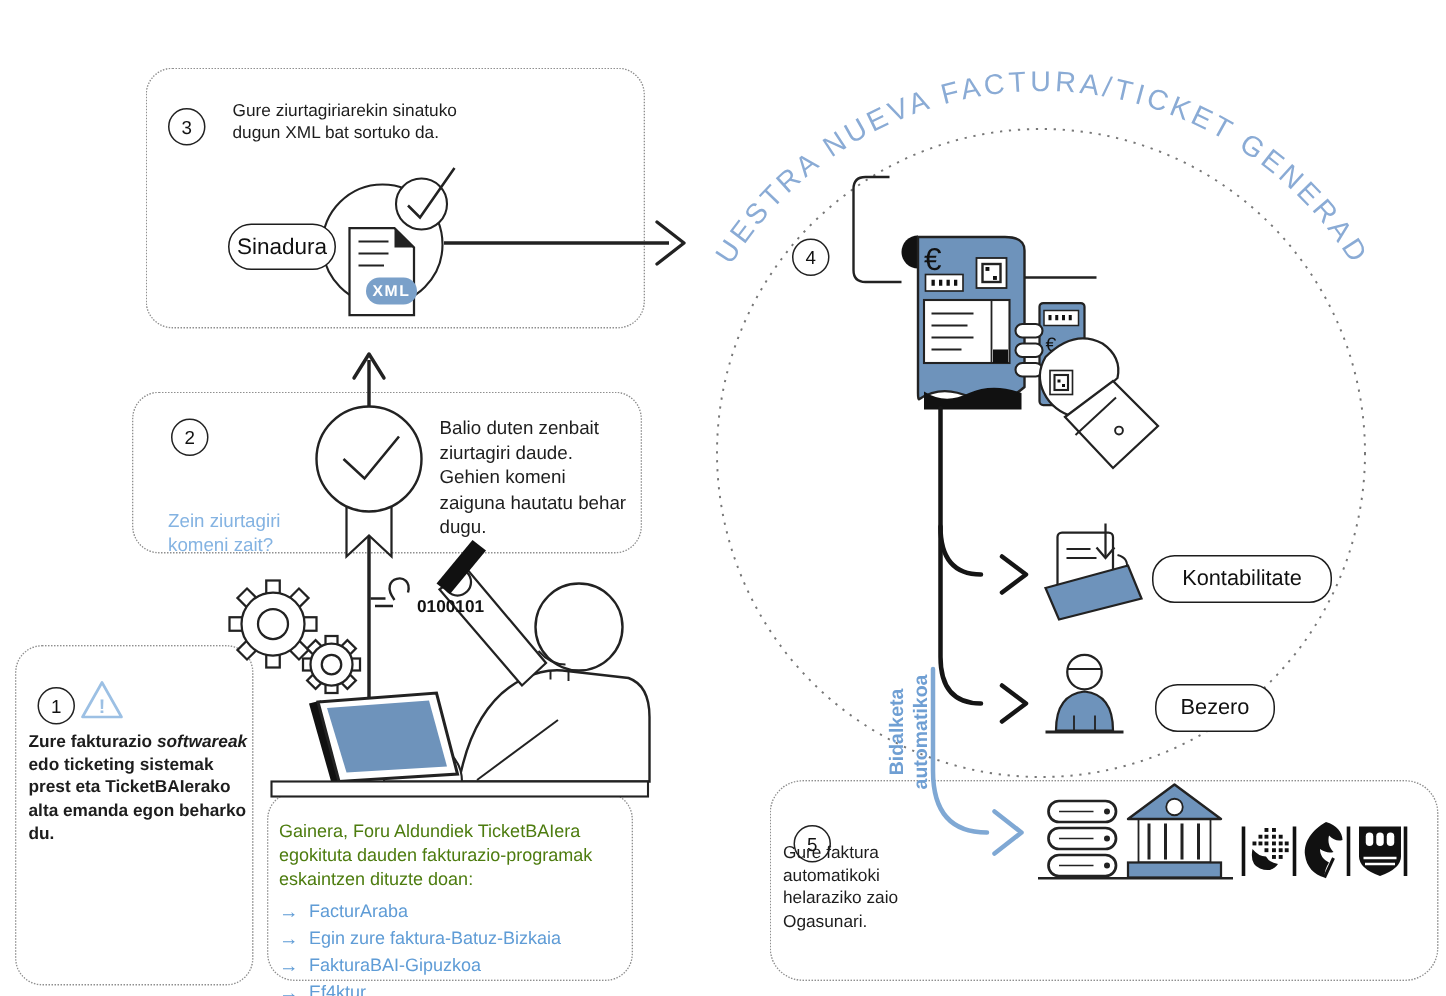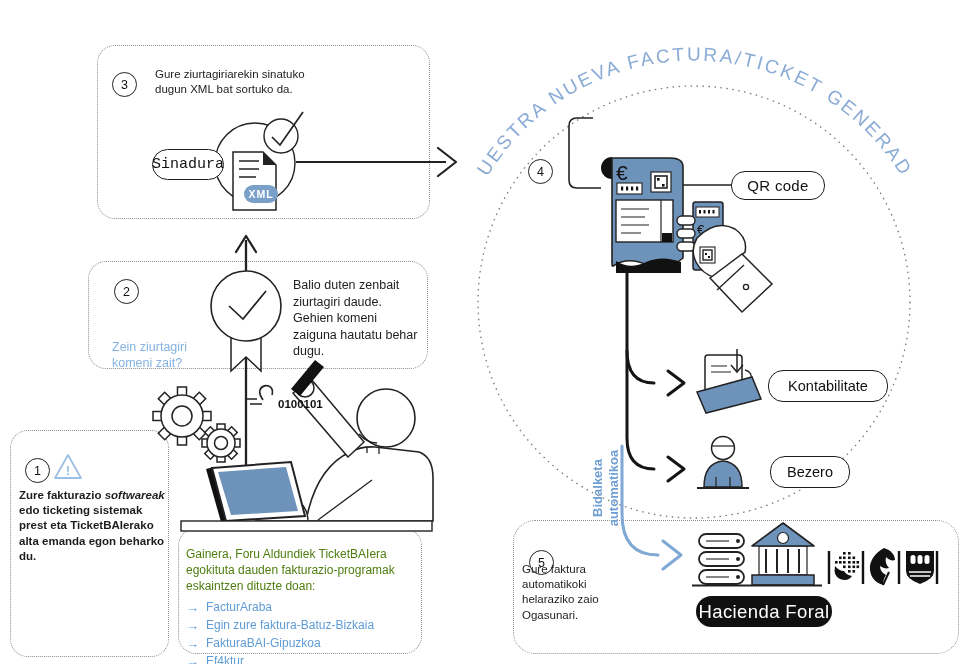--- a/index.html
+++ b/index.html
@@ -276,21 +276,21 @@
     </div>
 
   <div class="warn" style="left:52px;top:452px;">
     <svg width="32" height="30" viewBox="0 0 32 30">
       <path d="M16,3 L29,26 L3,26 Z" fill="none" stroke="#9cc0e4" stroke-width="1.8" stroke-linejoin="round"></path>
       <text x="16" y="23" text-anchor="middle" font-size="13" font-weight="bold" fill="#9cc0e4" font-family="Liberation Sans, sans-serif">!</text>
     </svg>
   </div>
 
   <div class="txt" style="left:155px;top:67px;width:150px;">Gure ziurtagiriarekin sinatuko dugun XML bat sortuko da.</div>
-  <div class="pill" style="left:152px;top:149px;width:70px;height:29px;font-size:15px;font-family:Liberation Mono, monospace;">
+  <div class="pill" style="left:152px;top:149px;width:70px;height:29px;font-size:15px;">
       <span>Sinadura</span>
     </div>
   <div class="xmlbadge" style="left:244px;top:185px;">
       <span>XML</span>
     </div>
 
   <div class="txt blue-light" style="left:112px;top:339px;width:110px;"><span>Zein ziurtagiri komeni zait?</span></div>
   <div class="txt" style="left:293px;top:277px;width:128px;font-size:12.5px;">Balio duten zenbait ziurtagiri daude. Gehien komeni zaiguna hautatu behar dugu.</div>
 
   <div class="txt" style="left:19px;top:488px;width:146px;">
@@ -312,30 +312,24 @@
           <span class="arr">→</span>
           <a>FakturaBAI-Gipuzkoa</a>
         </div>
       <div class="linkrow">
           <span class="arr">→</span>
           <a>Ef4ktur</a>
         </div>
     </div>
   </div>
 
-  <div class="pill" style="left:731px;top:171px;width:92px;height:27px;border-radius:14px;font-size:15px;letter-spacing:.3px;">
-      <span>QR code</span>
-    </div>
 
   <div class="bidalketa" style="left:556px;top:470px;">Bidalketa automatikoa</div>
   <div class="pill" style="left:768px;top:370px;width:118px;height:30px;border-radius:15px;">
       <span>Kontabilitate</span>
     </div>
   <div class="pill" style="left:770px;top:456px;width:78px;height:30px;border-radius:15px;">
       <span>Bezero</span>
     </div>
 
   <div class="txt" style="left:522px;top:562px;width:95px;">Gure faktura automatikoki helaraziko zaio Ogasunari.</div>
-  <div class="hacienda" style="left:696px;top:596px;width:136px;height:31px;">
-      <span>Hacienda Foral</span>
-    </div>
 
 </div>
 
 </body></html>

